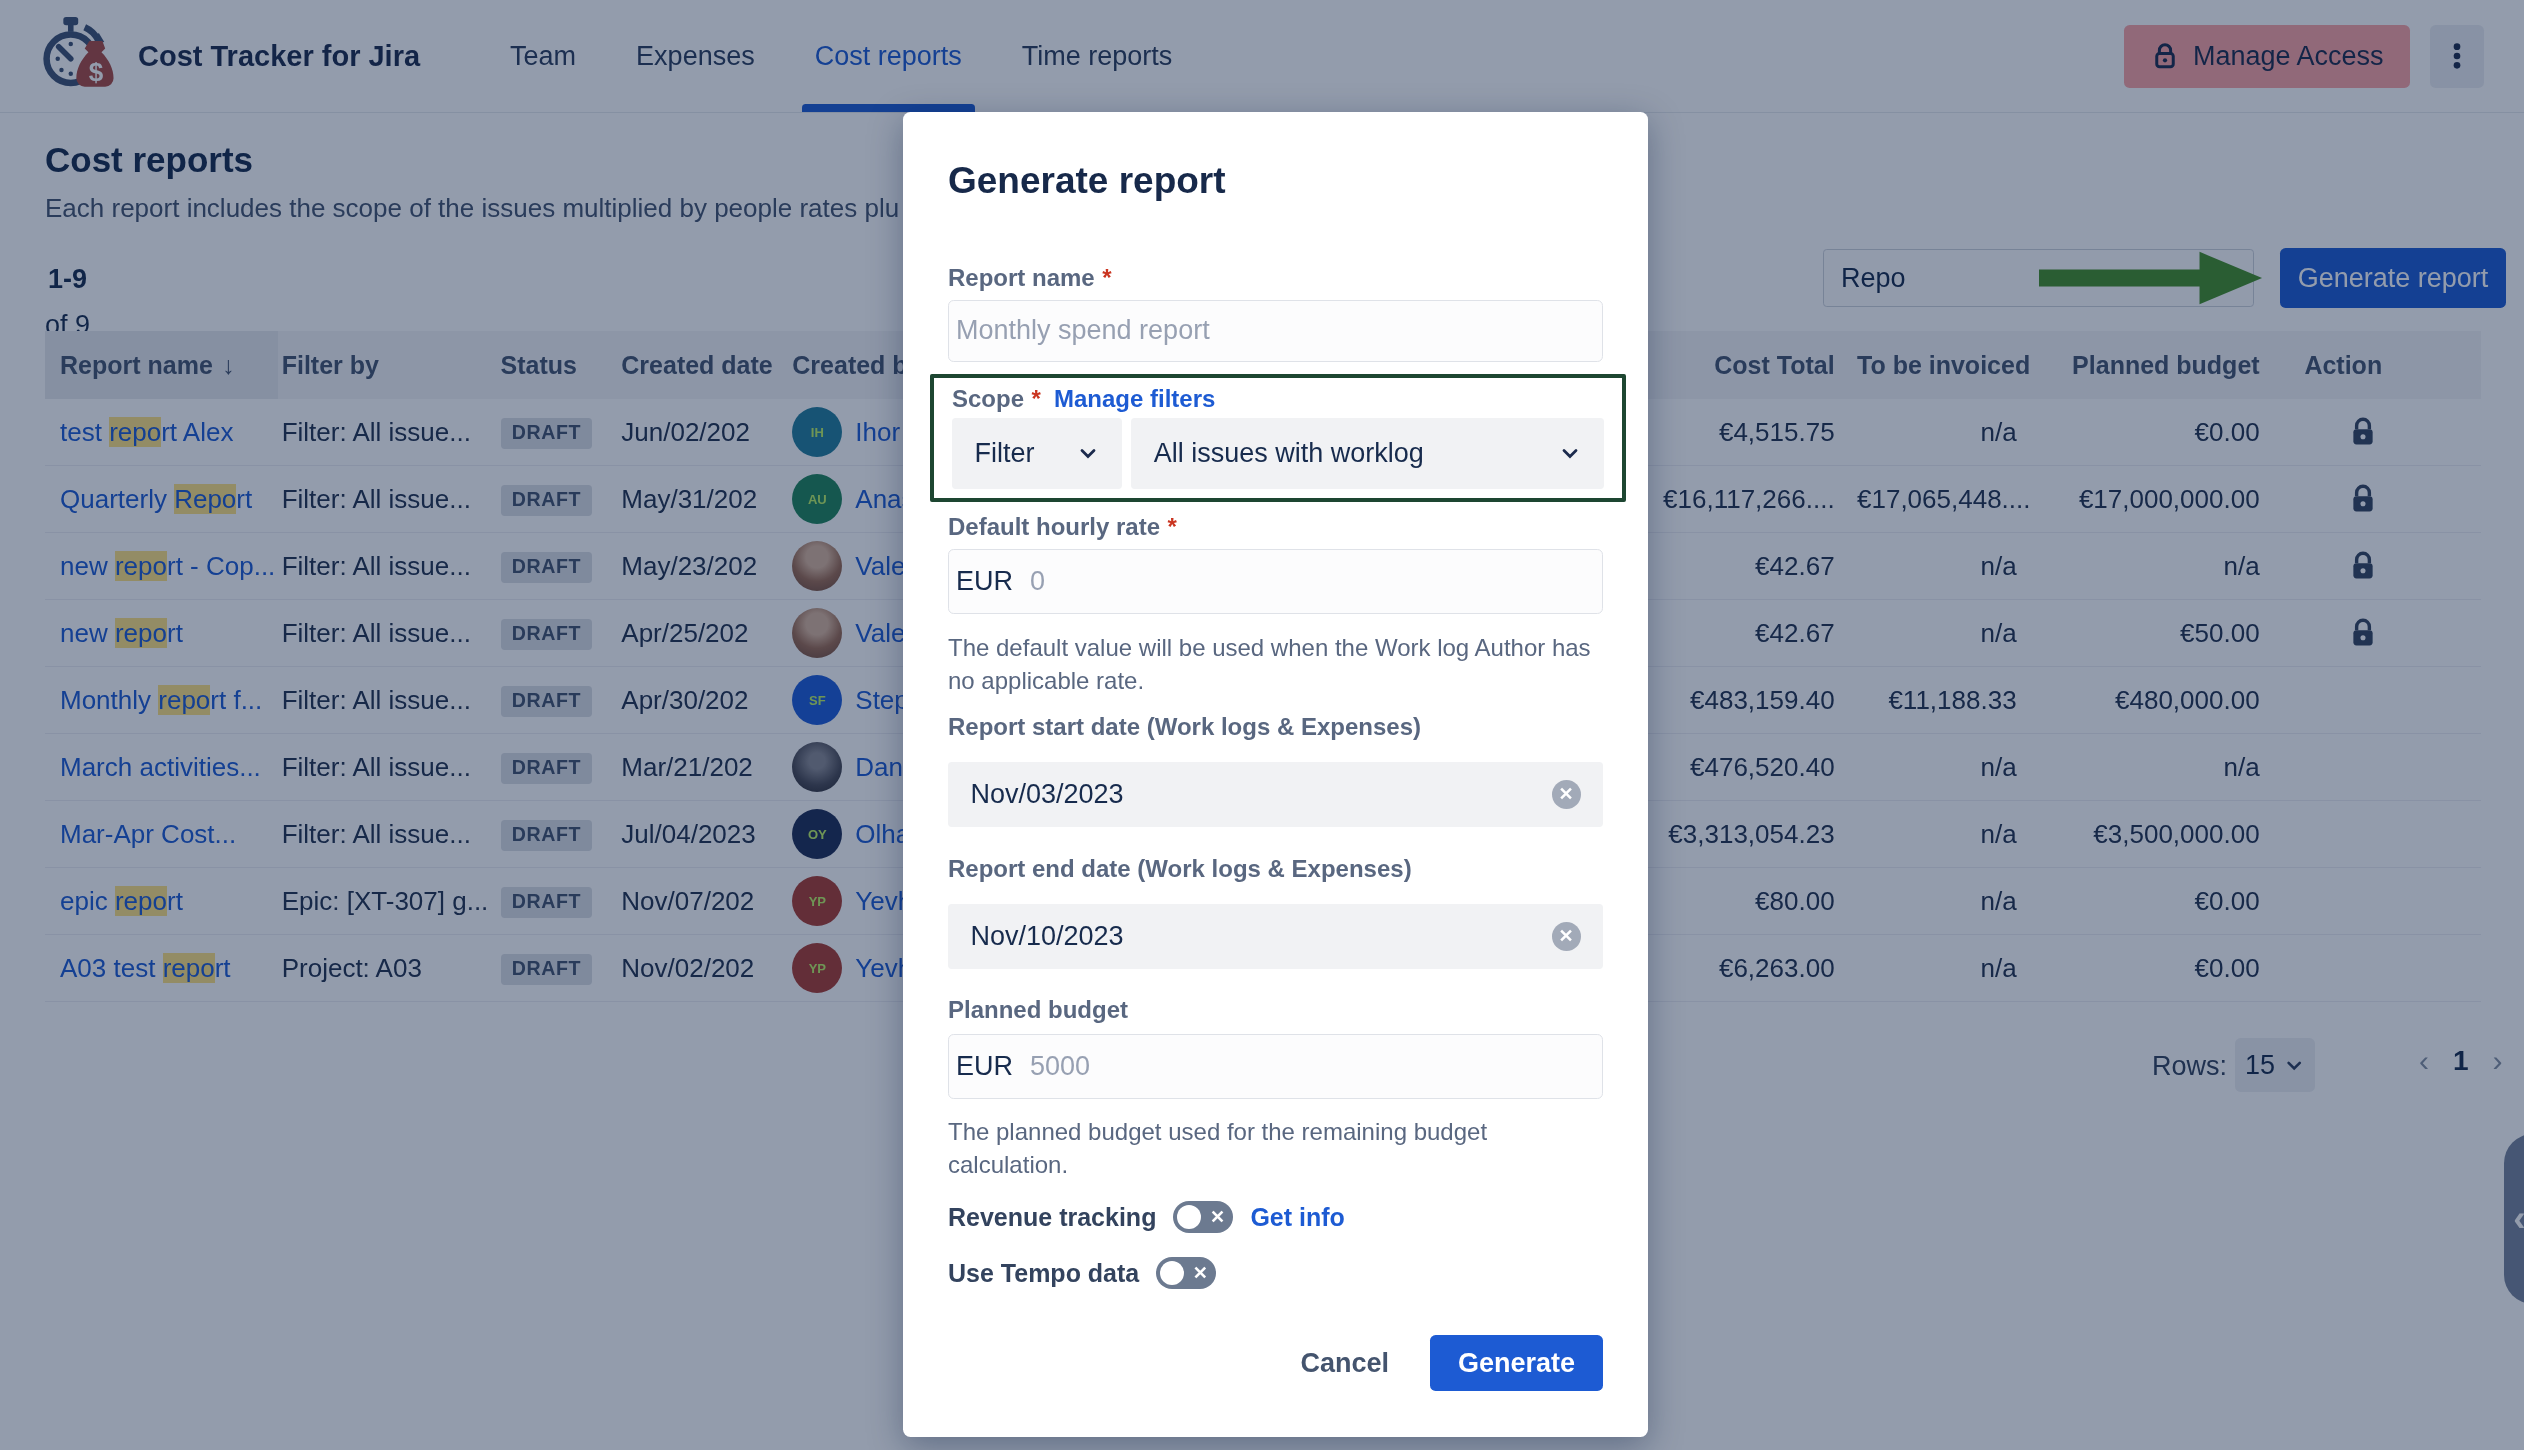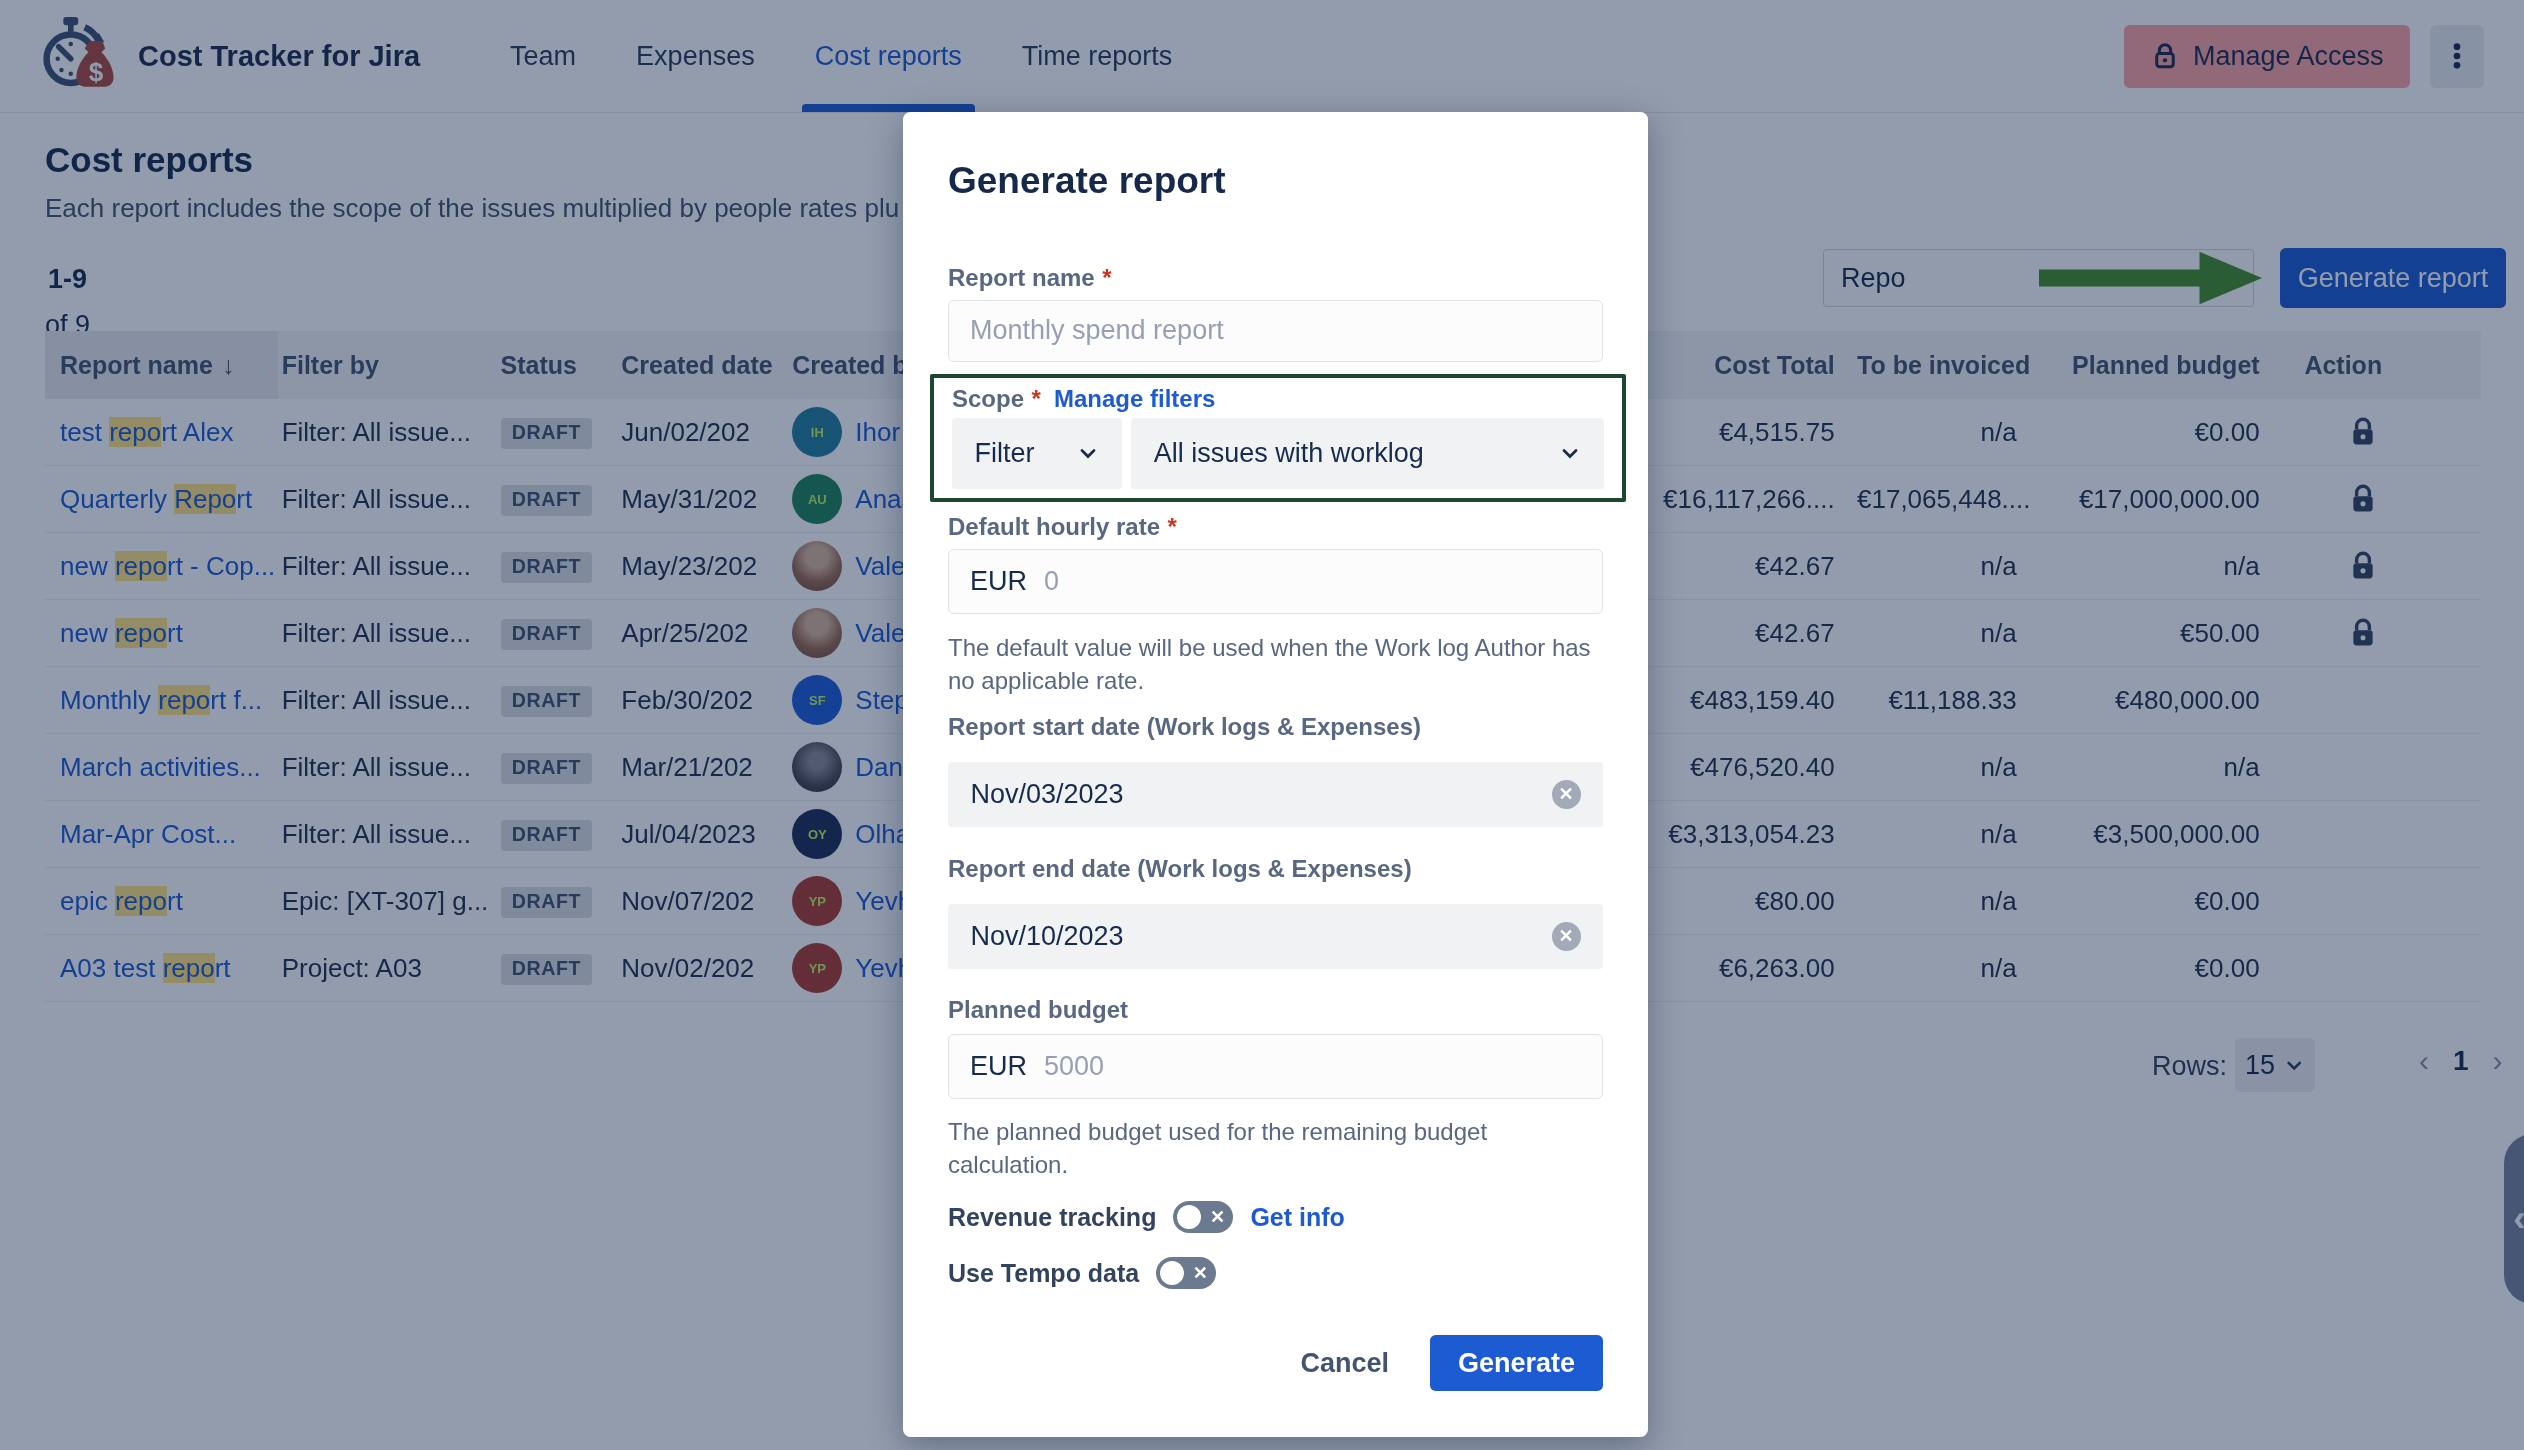--- a/index.html
+++ b/index.html
@@ -78,21 +78,21 @@
   
   .overlay { position:absolute; inset:0; background:rgba(9,30,66,0.44); z-index:10; }
 
   
   .modal { position:absolute; left:903px; top:112px; width:745px; height:1325px; background:#fff; border-radius:7.5px;
            z-index:20; padding:0 45px; box-shadow:0 9.3px 34px rgba(9,30,66,0.35); }
   .m-title { margin-top:45px; font-size:37px; font-weight:700; color:#17294A; line-height:47px; }
   .f-label { display:flex; align-items:center; gap:7.5px; font-size:24px; font-weight:700; color:#596780; line-height:28px; }
   .req { color:#CA3521; }
   .lbl-link { color:#1D5BD3; font-weight:700; cursor:pointer; margin-left:5.6px; }
-  .ti { height:62px; background:#FCFCFD; border:1.9px solid #DFE2E8; border-radius:5.6px; display:flex; align-items:center; padding:0 21px; gap:17px; }
+  .ti { height:62px; background:#FCFCFD; border:1.9px solid #DFE2E8; border-radius:5.6px; display:flex; align-items:center; padding:0 7px; gap:17px; }
   .ti .ph { color:#97A0B2; font-size:27px; }
   .ti .cur { color:#172B4D; font-size:27px; }
   .mt8{margin-top:7.5px}.mt10{margin-top:21px}.mt11{margin-top:10.3px}.mt12{margin-top:11.2px}.mt17{margin-top:16px}
   .mt18{margin-top:17px}.mt22{margin-top:20.5px}.mt26{margin-top:24px}.mt29{margin-top:27px}.mt30{margin-top:28px}.mt64{margin-top:60px}
   .scope-wrap { margin:12px -23px 0 -18px; border:4.7px solid #1D4631; border-radius:1.9px; padding:7.5px 18px 9.3px 18px; }
   .dd-row { display:flex; gap:9.3px; margin-top:4.7px; }
   .dd { height:71px; background:#F1F2F4; border-radius:3.7px; display:flex; align-items:center; justify-content:space-between;
         padding:0 22.4px; font-size:27px; color:#172B4D; cursor:pointer; }
   .dd-small { width:170px; }
   .dd-wide { flex:1; }
@@ -274,21 +274,21 @@
               <path d="M7.5 10V7.5a4.5 4.5 0 0 1 9 0V10" fill="none" stroke="#34445F" stroke-width="2.4"></path>
               <rect x="5.2" y="10" width="13.6" height="10.8" rx="2.2" fill="#34445F"></rect>
               <circle cx="12" cy="15.4" r="1.8" fill="#FFF"></circle>
             </svg>
           </div>
         </div>
         <div class="tr">
           <div class="td td-name"><a><span>Monthly </span><mark>repo</mark><span>rt f...</span></a></div>
           <div class="td td-filter">Filter: All issue...</div>
           <div class="td"><span class="badge">DRAFT</span></div>
-          <div class="td td-date">Feb/30/202</div>
+          <div class="td td-date">Apr/30/202</div>
           <div class="td td-creator">
             <span class="av" style="background:#1D5BD8">SF</span>
             <a class="creator">Stepa</a>
           </div>
           <div class="td money">€483,159.40</div>
           <div class="td money">€11,188.33</div>
           <div class="td money">€480,000.00</div>
           <div class="td td-action"></div>
         </div>
         <div class="tr">

